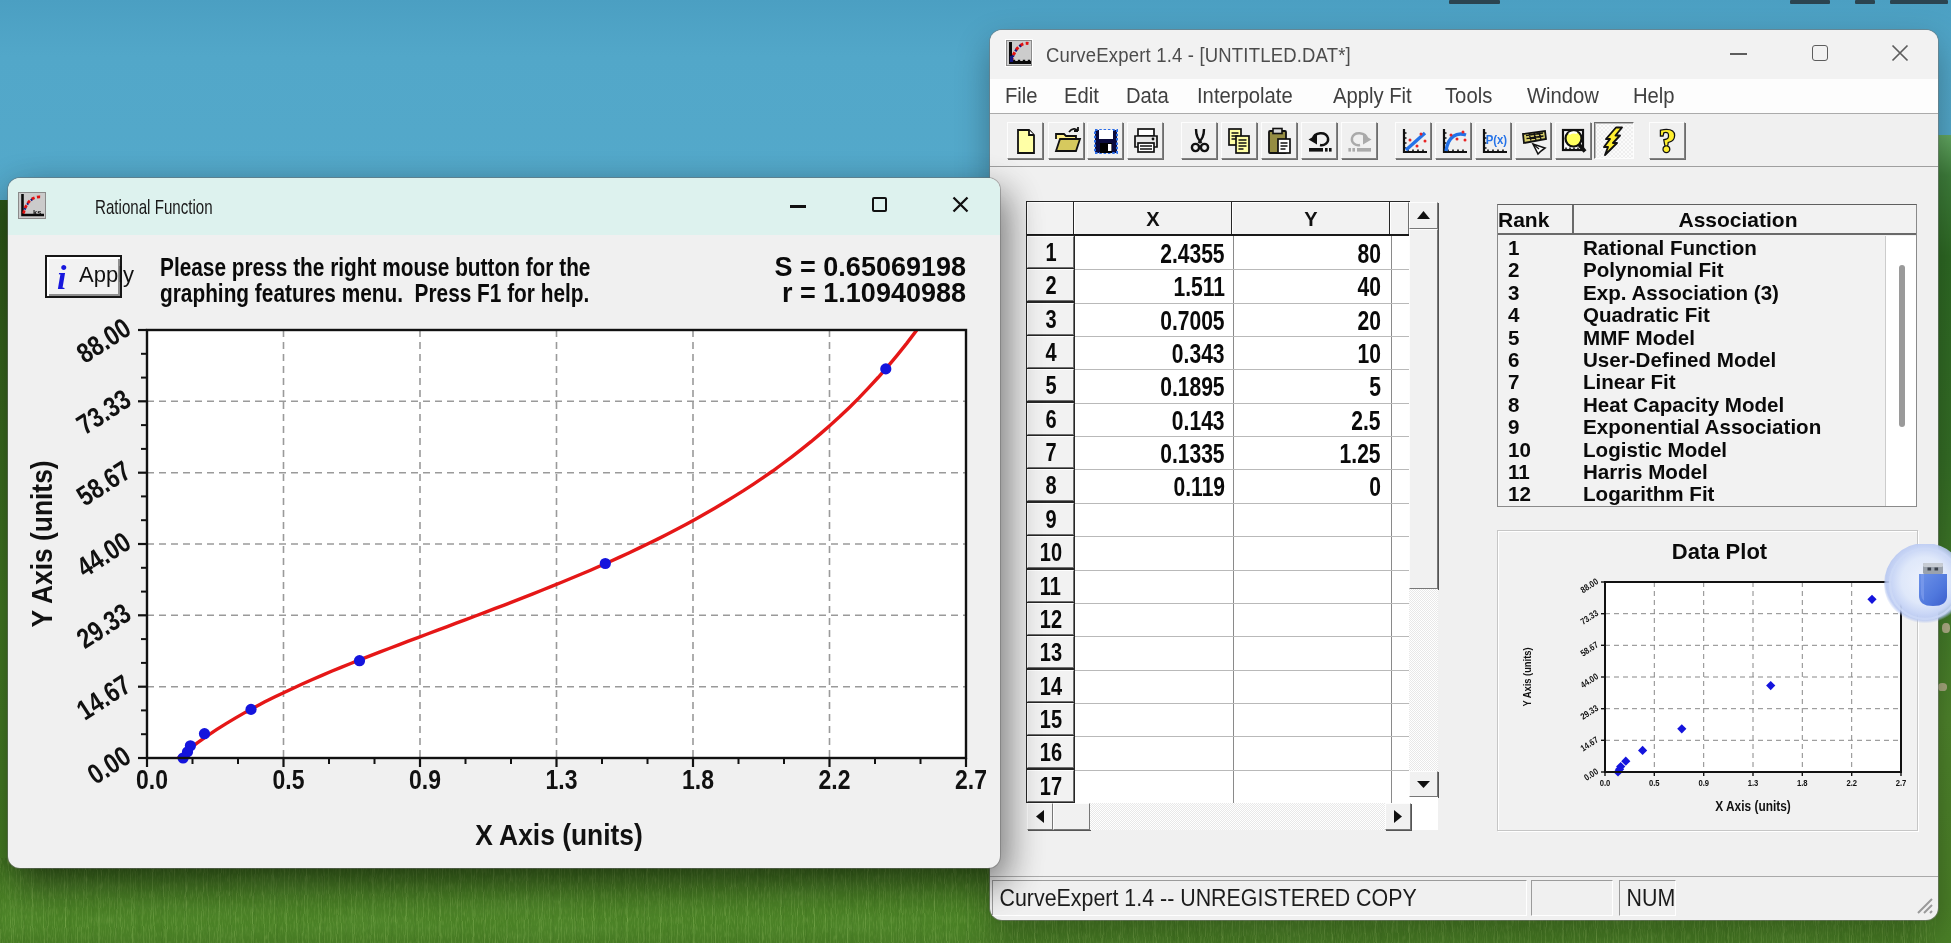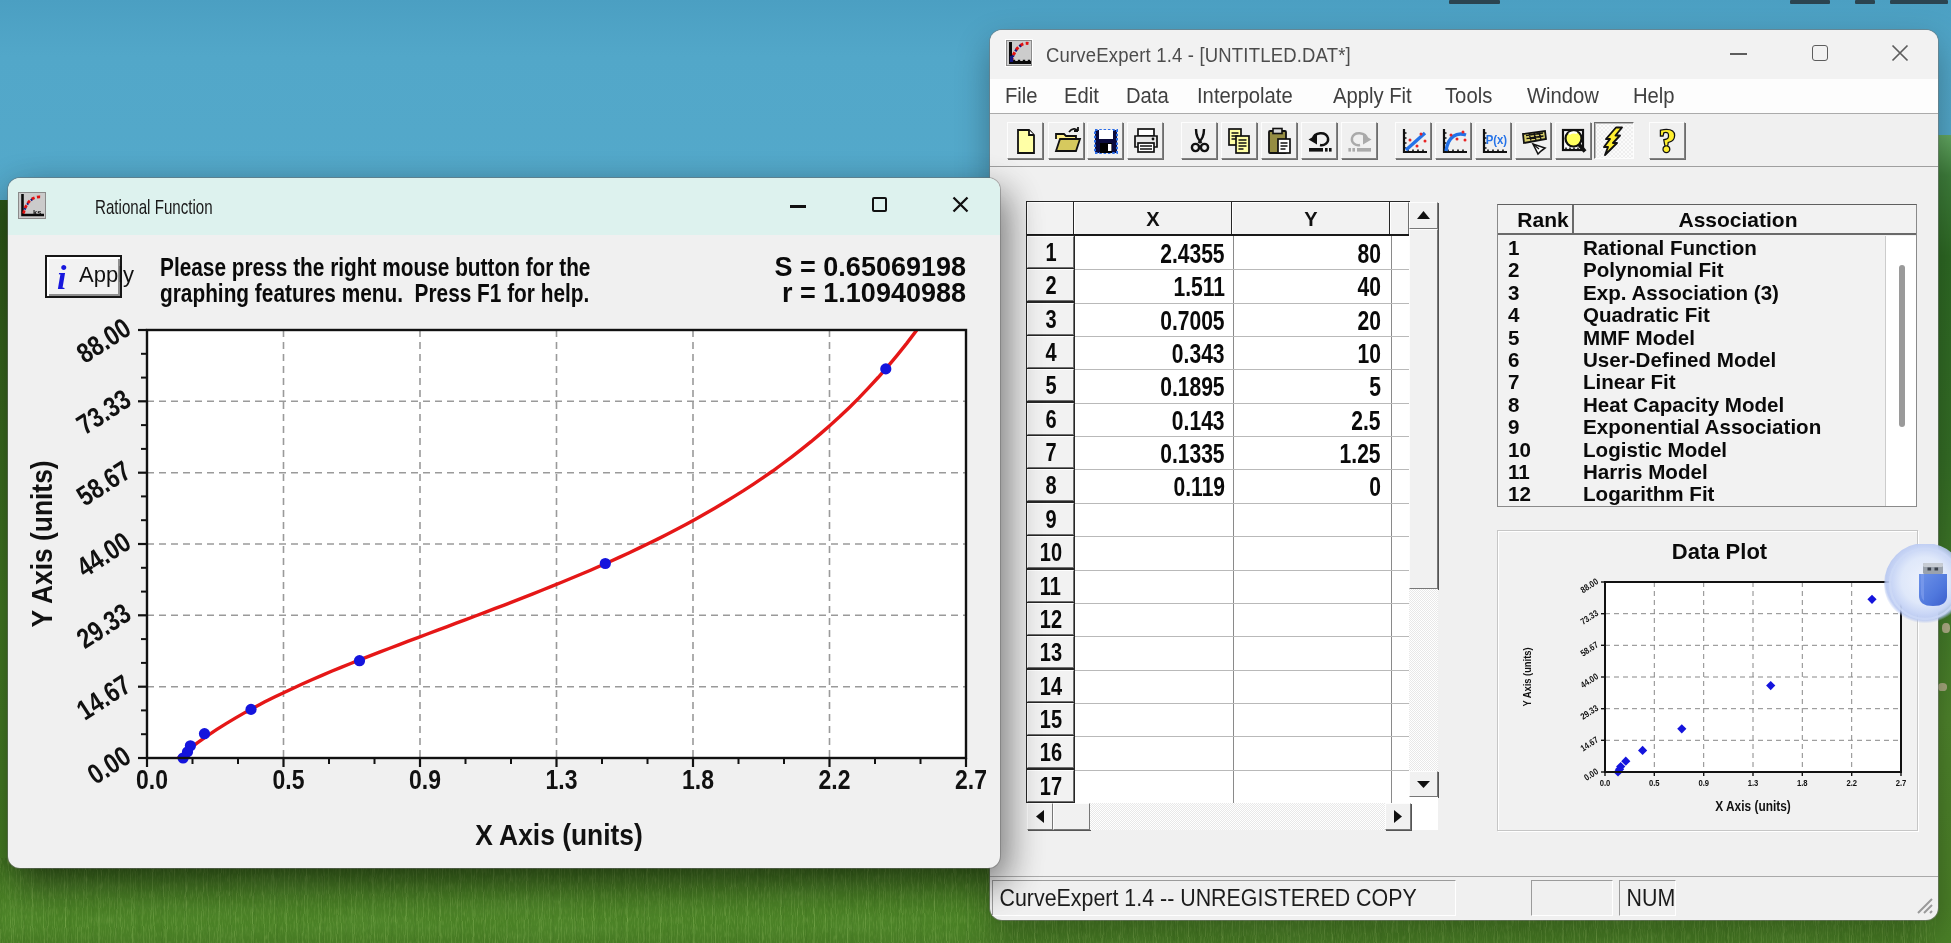--- a/index.html
+++ b/index.html
@@ -37,21 +37,21 @@
 .rown{position:absolute;left:37px;width:47px;height:32px;background:#f2f2f2;border:1px solid;border-color:#ffffff #6f6f6f #6f6f6f #ffffff;box-shadow:0 0 0 1px #272727;font-weight:bold;font-size:25px;color:#0a0a0a;text-align:center;line-height:30px;}
 .rown i{font-style:normal;display:inline-block;transform:scale(.8,1);}
 
 .sbtn{position:absolute;background:#f1f1f1;border:1px solid;border-color:#fdfdfd #777 #777 #fdfdfd;box-shadow:1px 1px 0 #555;}
 .sbtn svg{position:absolute;left:0;top:0;}
 .strack{position:absolute;background:repeating-conic-gradient(#ffffff 0% 25%, #e8e8e8 0% 50%) 0 0/2px 2px;}
 .sthumb{position:absolute;background:#f1f1f1;border:1px solid;border-color:#fdfdfd #777 #777 #fdfdfd;box-shadow:1px 1px 0 #555;}
 
 #list{position:absolute;left:507px;top:174px;width:420px;height:303px;background:#f2f2f2;border:1px solid #8a8a8a;border-top:1px solid #5f5f5f;overflow:hidden;}
 #list .hd{position:absolute;left:0;top:0;width:100%;height:30px;background:#f2f2f2;border-bottom:2px solid #6a6a6a;font-weight:bold;font-size:21px;color:#0a0a0a;}
-#list .hd .c1{position:absolute;left:8px;top:0;width:74px;text-align:center;line-height:29px;}
+#list .hd .c1{position:absolute;left:0;top:0;width:74px;line-height:29px;}
 #list .hd .c2{position:absolute;left:74px;top:0;width:330px;text-align:center;line-height:29px;border-left:2px solid #6a6a6a;}
 .lrow{position:absolute;font-weight:bold;font-size:21px;color:#0a0a0a;white-space:nowrap;transform:scale(.98,1);transform-origin:left center;}
 
 #panel{position:absolute;left:507px;top:500px;width:421px;height:301px;background:#f1f1f1;border:1px solid #c6c6c6;box-shadow:inset 1px 1px 0 #fff, 1px 1px 0 #fff;}
 #panel .ttl{position:absolute;left:12px;top:8px;width:100%;text-align:center;font-weight:bold;font-size:22px;color:#0a0a0a;}
 
 #mstatus{position:absolute;left:0;top:846px;width:100%;height:1px;background:#a9a9a9;}
 .sp{position:absolute;top:850px;height:36px;background:#f0f0f0;border:1px solid;border-color:#9b9b9b #ffffff #ffffff #9b9b9b;font-size:23px;color:#1c1c1c;line-height:34px;white-space:nowrap;}
 .sp span{display:inline-block;transform:scale(.93,1);transform-origin:left center;padding-left:7px;}
 
@@ -419,21 +419,21 @@
 <text transform="translate(101,147.0) rotate(-33) scale(0.85,1)" text-anchor="end" font-family="Liberation Sans" font-size="9" font-weight="bold" fill="#111">44.00</text>
 <text transform="translate(101,178.7) rotate(-33) scale(0.85,1)" text-anchor="end" font-family="Liberation Sans" font-size="9" font-weight="bold" fill="#111">29.33</text>
 <text transform="translate(101,210.3) rotate(-33) scale(0.85,1)" text-anchor="end" font-family="Liberation Sans" font-size="9" font-weight="bold" fill="#111">14.67</text>
 <text transform="translate(101,242.0) rotate(-33) scale(0.85,1)" text-anchor="end" font-family="Liberation Sans" font-size="9" font-weight="bold" fill="#111">0.00</text>
 <text transform="translate(255,280) scale(0.85,1)" text-anchor="middle" font-family="Liberation Sans" font-size="14" font-weight="bold" fill="#111">X Axis (units)</text>
 <text transform="translate(33,146) rotate(-90) scale(0.85,1)" text-anchor="middle" font-family="Liberation Sans" font-size="11" font-weight="bold" fill="#111">Y Axis (units)</text>
 </svg>
     </div>
 
     <div id="mstatus"></div>
-    <div class="sp" style="left:2px;width:464px;"><span>CurveExpert 1.4 -- UNREGISTERED COPY</span></div>
+    <div class="sp" style="left:2px;width:535px;"><span>CurveExpert 1.4 -- UNREGISTERED COPY</span></div>
     <div class="sp" style="left:541px;width:82px;"></div>
     <div class="sp" style="left:629px;width:57px;"><span>NUM</span></div>
     <svg class="abs" style="left:925px;top:866px" width="18" height="18">
         <path d="M17 3 L3 17 M17 9 L9 17 M17 15 L15 17" stroke="#9a9a9a" stroke-width="2"></path>
       </svg>
   </div>
 
   <div class="abs" id="lw">
     <svg width="992" height="690" style="position:absolute;left:0;top:0">
 <rect x="139.0" y="152.0" width="819.0" height="428.0" fill="#ffffff" stroke="none"></rect>

